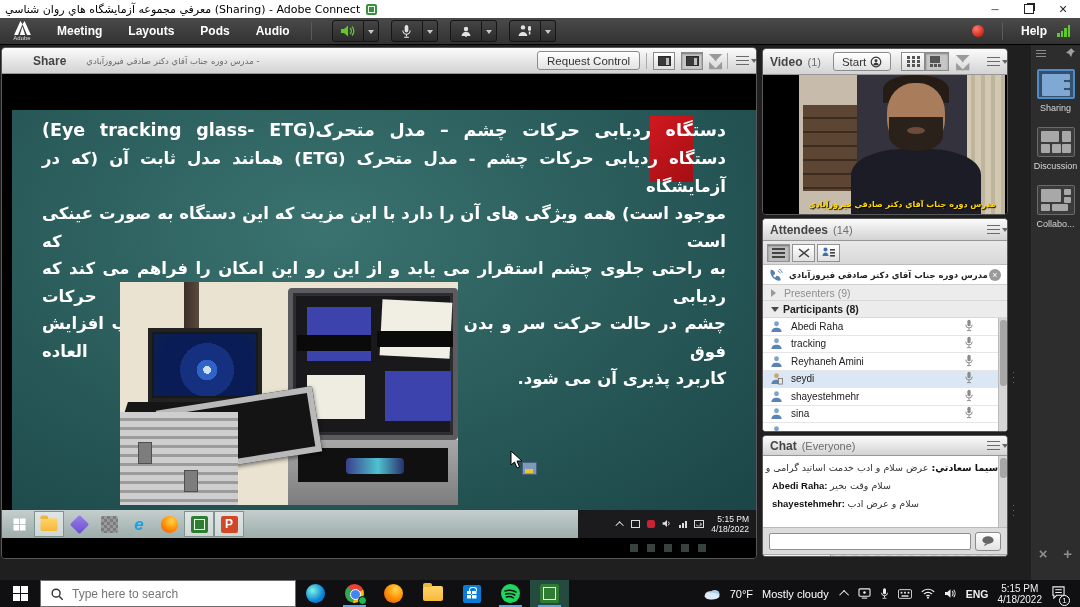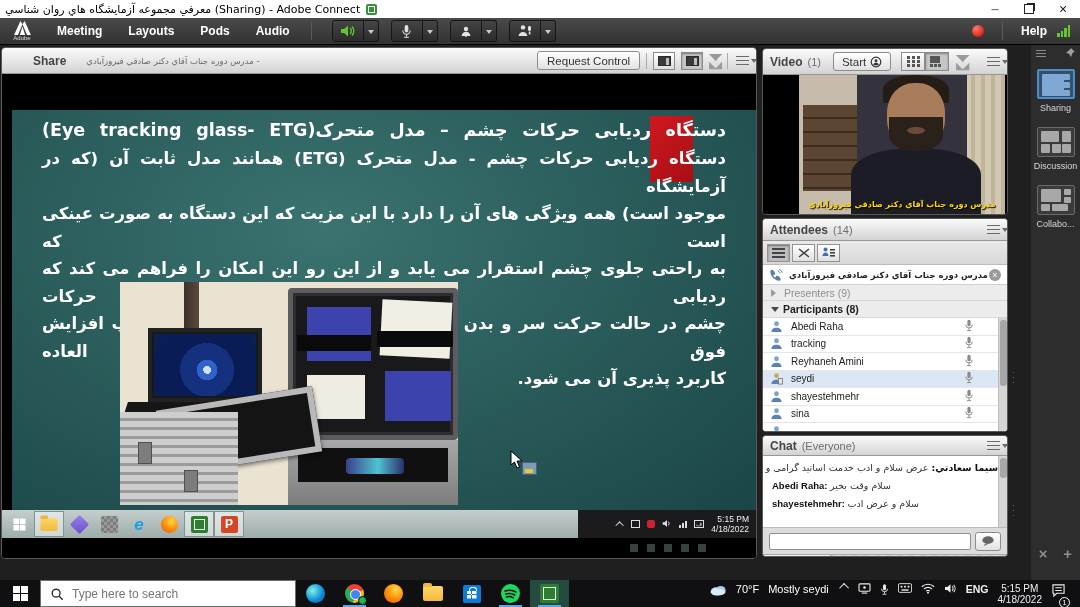--- a/index.html
+++ b/index.html
@@ -229,21 +229,21 @@
   .ffc { background:radial-gradient(circle at 62% 30%, #ffd54a, #ff8a00 55%, #e8452c); }
   .folderi { position:relative; width:20px; height:15px; background:linear-gradient(#ffd567,#f5b83d); border-radius:2px; }
   .folderi:before { content:""; position:absolute; top:-3px; left:0; width:9px; height:4px; background:#e8b93e; border-radius:2px 2px 0 0; }
   .storei { width:18px; height:18px; background:#0a7cd8; border-radius:2px; position:relative; }
   .storei:before { content:""; position:absolute; left:4px; top:6px; width:10px; height:8px;
                    background:linear-gradient(#fff,#fff); clip-path:polygon(0 0,45% 0,45% 100%,0 100%,0 55%,100% 55%,100% 100%,55% 100%,55% 0,100% 0,100% 45%,0 45%); }
   .storei:after { content:""; position:absolute; left:6px; top:2px; width:6px; height:3px; border:1px solid #fff; border-bottom:none; border-radius:3px 3px 0 0; }
   .spoti { background:#1ed760; }
   .conni { width:19px; height:19px; background:#2e7d32; border-radius:2px; position:relative; }
   .conni:before { content:""; position:absolute; inset:3px; border:1.5px solid #eafde9; }
-  .tright { margin-left:auto; display:flex; gap:9px; padding-right:6px; color:#f0f0f0; }
+  .tright { margin-left:auto; display:flex; align-items:center; gap:9px; padding-right:6px; color:#f0f0f0; }
   .wtemp { font-size:11px; color:#fff; }
   .wcond { font-size:11px; color:#fff; margin-right:4px; }
   .chev2:before { content:""; display:block; width:6px; height:6px; border-left:1.6px solid #eee; border-top:1.6px solid #eee; transform:rotate(45deg) translateY(2px); }
   .eng { font-size:10.5px; font-weight:bold; }
   .tclock { text-align:center; font-size:10px; line-height:11px; }
   .nbadge { width:11px; height:11px; border:1px solid #fff; border-radius:50%; font-size:8px; line-height:10px; text-align:center;
             position:absolute; right:-4px; bottom:-3px; background:#101012; }
   .notifwrap { position:relative; margin-right:8px; }
 </style>
 </head>
@@ -767,21 +767,21 @@
         <span class="conni"></span>
       </span>
 
     <div class="tright">
       <svg width="18" height="13" viewBox="0 0 20 14">
           <ellipse cx="8" cy="9" rx="6" ry="4.5" fill="#cfe2f3"></ellipse>
           <ellipse cx="13" cy="8" rx="5.5" ry="4.8" fill="#a9cdea"></ellipse>
           <ellipse cx="10" cy="10" rx="8" ry="3.8" fill="#dcebf8"></ellipse>
         </svg>
       <span class="wtemp">70°F</span>
-      <span class="wcond">Mostly seydi</span>
+      <span class="wcond">Mostly cloudy</span>
       <span class="chev2"></span>
       <svg width="13" height="11" viewBox="0 0 14 12">
           <rect x="1" y="1" width="12" height="8" rx="1" fill="none" stroke="#eee" stroke-width="1.2"></rect>
           <circle cx="7" cy="5" r="1.4" fill="#eee"></circle>
           <line x1="4" y1="11" x2="10" y2="11" stroke="#eee" stroke-width="1.2"></line>
         </svg>
       <svg width="9" height="13" viewBox="0 0 12 16" fill="#eee">
           <rect x="4" y="1" width="4" height="8" rx="2"></rect>
           <path d="M2 7a4 4 0 0 0 8 0" fill="none" stroke="#eee" stroke-width="1.2"></path>
           <line x1="6" y1="11" x2="6" y2="13.5" stroke="#eee" stroke-width="1.2"></line>

